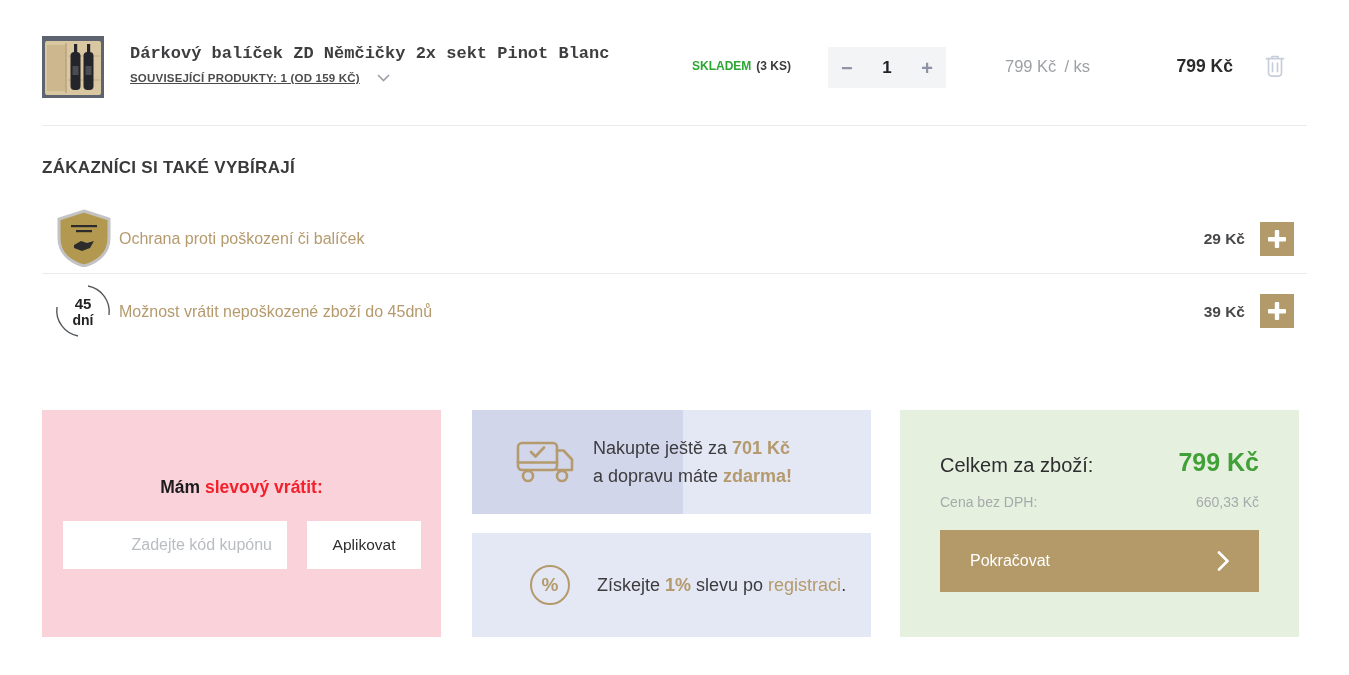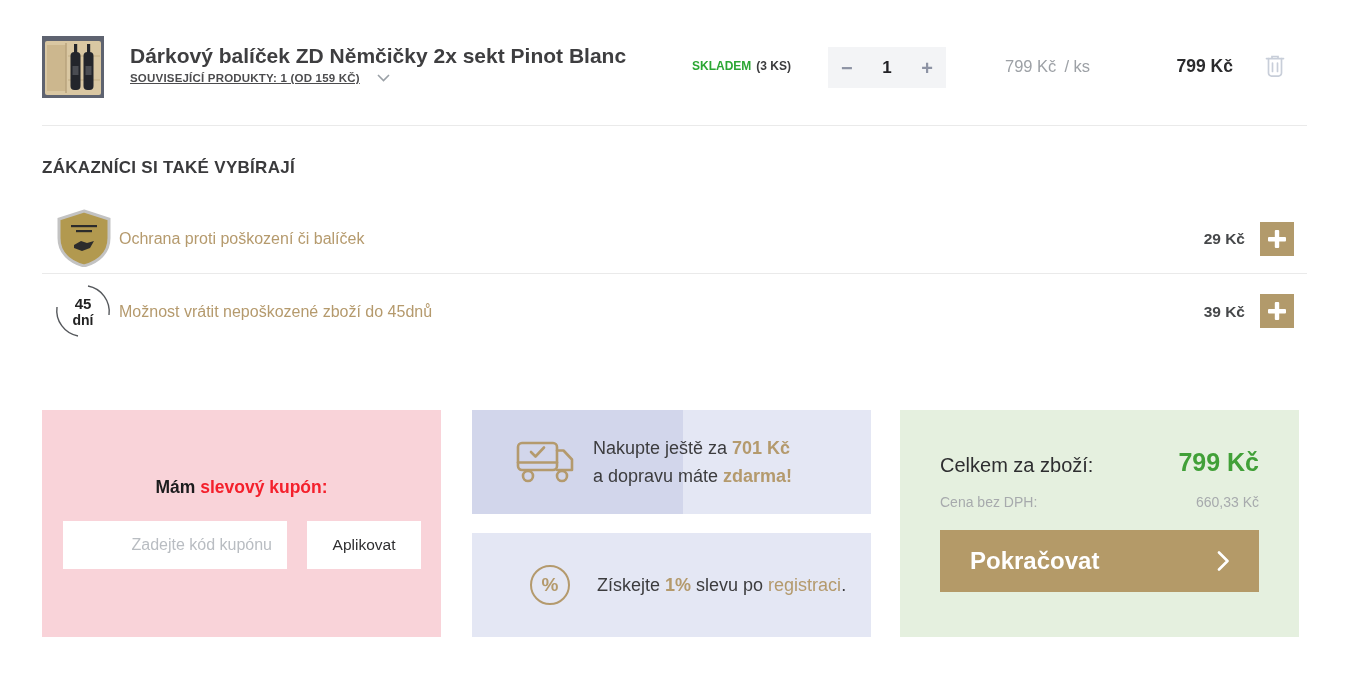--- a/index.html
+++ b/index.html
@@ -5,21 +5,21 @@
   * { margin:0; padding:0; box-sizing:border-box; }
   html,body { background:#fff; }
   .page {
     position:relative; width:1349px; height:675px; background:#ffffff;
     font-family:"Liberation Sans", sans-serif; overflow:hidden;
   }
   .abs { position:absolute; }
 
   
   .prod-img { left:42px; top:36px; width:62px; height:62px; }
-  .item-title { left:130px; top:44px; font-size:21px; font-weight:700; color:#3e3e40; }
+  .item-title { left:130px; top:44px; font-size:17px; font-weight:700; color:#3e3e40;font-family:Liberation Mono, monospace; }
   .related { left:130px; top:72px; display:flex; align-items:center; gap:17px; text-decoration:none; cursor:pointer; }
   .related-text { font-size:11.5px; font-weight:700; letter-spacing:0.2px; color:#4c4c4e; text-decoration:underline; }
   .stock { left:692px; top:59px; font-size:12px; font-weight:700; color:#3c3c3e; white-space:nowrap; }
   .stock-label { color:#2ca734; margin-right:5px; }
   .stepper { left:828px; top:47px; width:118px; height:41px; background:#f3f4f6;
     display:flex; align-items:center; justify-content:space-between; padding:0 13px; }
   .step-btn { border:none; background:none; color:#8d93a4; font-weight:700; font-size:20px; line-height:1; cursor:pointer; font-family:inherit; }
   .qty { font-size:17px; font-weight:700; color:#222226; }
   .unit-price { left:1005px; top:57px; display:flex; gap:8px; font-size:16.5px; color:#9da1a6; white-space:nowrap; }
   .line-total { left:1130px; top:56px; width:103px; text-align:right; font-size:17.5px; font-weight:700; color:#2b2b2d; }
@@ -60,21 +60,21 @@
     display:flex; align-items:center; justify-content:center; color:#b49a6d; font-size:19px; font-weight:700; }
   .disc-text { margin-left:27px; font-size:18px; color:#3c3c3e; }
 
   .panel-summary { left:900px; top:410px; width:399px; height:227px; background:#e5f0df; }
   .sum-total-label { position:absolute; left:40px; top:44px; font-size:20px; color:#2e2e30; }
   .sum-total-value { position:absolute; right:40px; top:38px; font-size:25px; font-weight:700; color:#41a038; }
   .sum-vat-label { position:absolute; left:40px; top:84px; font-size:14px; color:#a7aaad; }
   .sum-vat-value { position:absolute; right:40px; top:84px; font-size:14px; color:#a7aaad; }
   .continue-btn { position:absolute; left:40px; top:120px; width:319px; height:62px; background:#b49a68; border:none;
     display:flex; align-items:center; justify-content:space-between; padding:0 30px; cursor:pointer; }
-  .continue-label { color:#fff; font-size:24px; font-family:inherit;font-weight:bold; }
+  .continue-label { color:#fff; font-size:16px; font-family:inherit; }
 </style>
 </head>
 <body>
 
 <div class="page">
 
   <svg class="abs prod-img" viewBox="0 0 62 62" xmlns="http://www.w3.org/2000/svg">
     <rect width="62" height="62" fill="#5e6370"></rect>
     <rect x="3" y="5" width="56" height="54" rx="2" fill="#d9c7a2"></rect>
     <rect x="5" y="9" width="19" height="46" fill="#ccb78e"></rect>
@@ -158,21 +158,21 @@
   <div class="abs addon-price" style="top:303px;">39 Kč</div>
   <button class="abs addon-add" style="top:294px;">
     <svg width="20" height="20" viewBox="0 0 20 20">
       <rect x="1" y="8" width="18" height="4.4" rx="1" fill="#fff"></rect>
       <rect x="7.8" y="1" width="4.4" height="18" rx="1" fill="#fff"></rect>
     </svg>
   </button>
 
   <div class="abs panel panel-coupon">
     <div class="coupon-title">
-      <span>Mám </span><span class="hl">slevový kupón:</span>
+      <span>Mám </span><span class="hl">slevový vrátit:</span>
     </div>
     <input class="coupon-input" value="" placeholder="Zadejte kód kupónu" style="">
     <button class="coupon-btn">Aplikovat</button>
   </div>
 
   <div class="abs panel panel-shipping">
     <div class="progress-fill" style="width: 53%;"></div>
     <div class="ship-content">
       <svg class="ship-icon" width="58" height="44" viewBox="0 0 58 44">
         <g fill="none" stroke="#b49a6d" stroke-width="2.6" stroke-linejoin="round" stroke-linecap="round">

